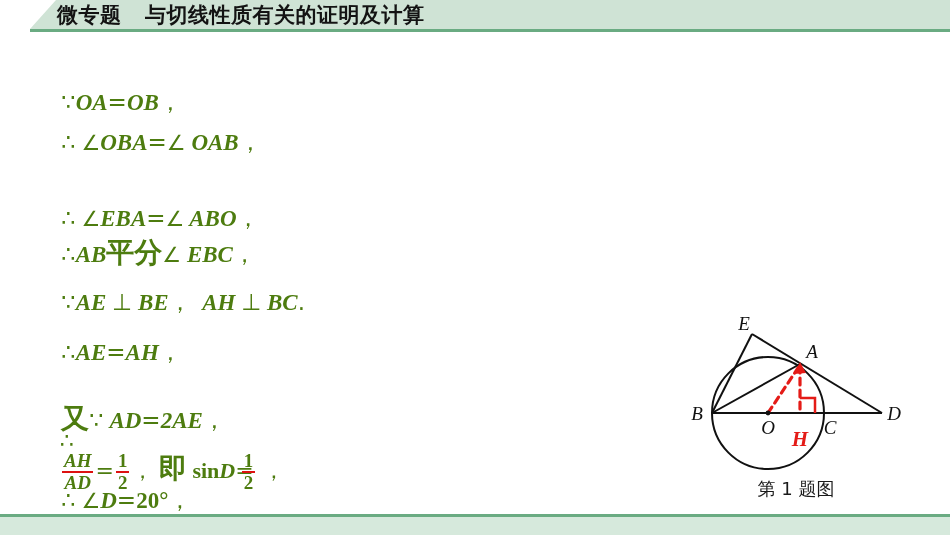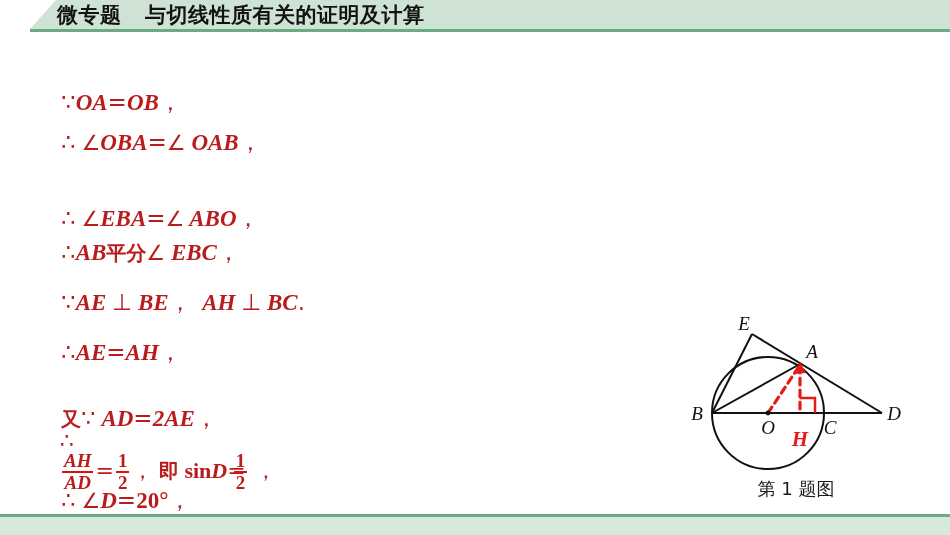--- a/index.html
+++ b/index.html
@@ -46,36 +46,36 @@
   
   #solution {
     position: absolute;
     left: 0;
     top: 48px;
     width: 640px;
   }
   .sline {
     position: absolute;
     left: 38px;
-    color: #b91c1c;
+    color: #4d7c0f;
     font-family: "Liberation Serif", "DejaVu Serif", serif;
     font-weight: bold;
     font-style: italic;
     font-size: 23px;
     white-space: pre;
     line-height: 1;
   }
   .upright {
     font-style: normal;
   }
   .cjk {
     font-family: Liberation Mono, monospace;
     font-style: normal;
     font-weight: bold;
-    font-size: 20px;
+    font-size: 28px;
   }
   .sym {
     font-style: normal;
     font-weight: normal;
     font-family: "DejaVu Sans", "Liberation Sans", sans-serif;
   }
   .ang {
     font-style: normal;
     font-weight: normal;
     font-family: "DejaVu Sans", sans-serif;

